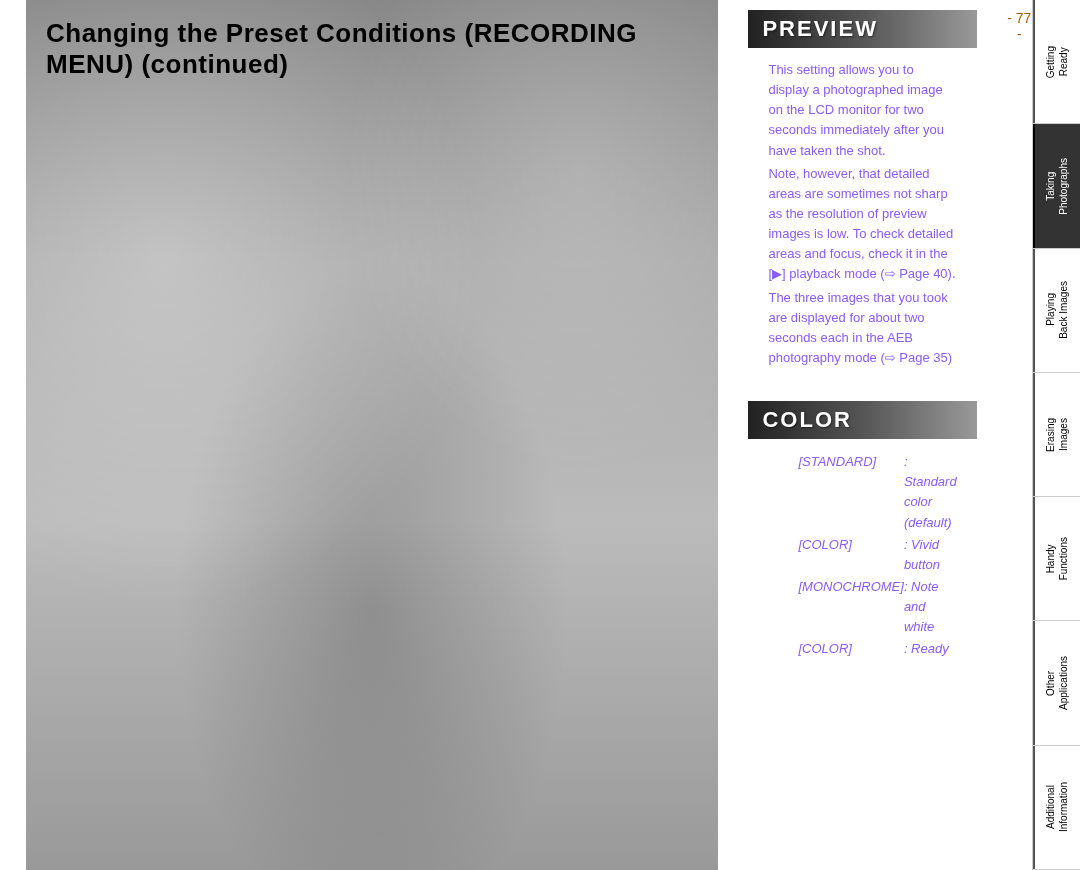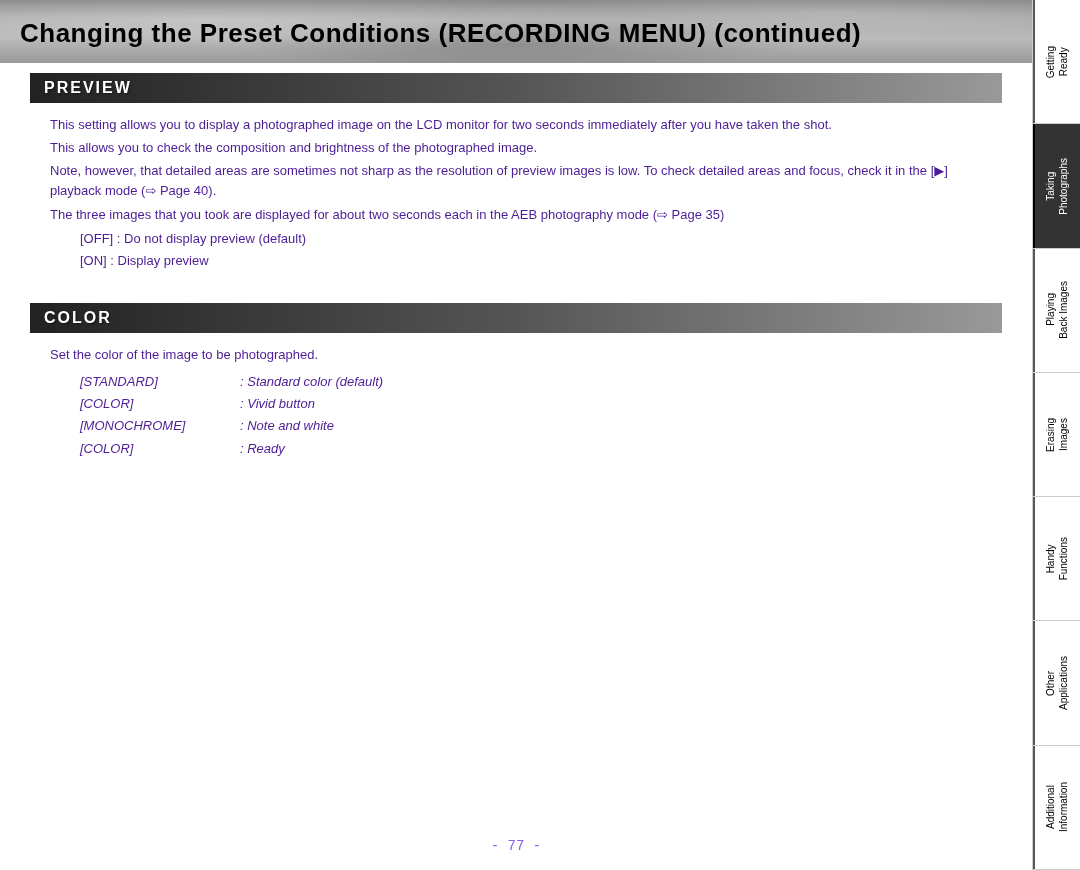--- a/index.html
+++ b/index.html
@@ -10,23 +10,24 @@
       font-size: 13px;
       background: #fff;
       display: flex;
       overflow: hidden;
     }
 
     
     .main-content {
       flex: 1;
       display: flex;
-      flex-direction: column;
+      flex-direction: row;
       background: #fff;
       position: relative;
+      padding-left: 26px;
     }
 
     
     .page-header {
       background: linear-gradient(to bottom, #888 0%, #aaa 30%, #bbb 60%, #999 100%);
       background-color: #999;
       padding: 18px 20px 14px 20px;
       position: relative;
       overflow: hidden;
     }
@@ -60,34 +61,34 @@
     .section-header {
       background: linear-gradient(to right, #222 0%, #555 50%, #999 100%);
       padding: 6px 14px;
       margin-bottom: 12px;
       display: flex;
       align-items: center;
     }
 
     .section-header-title {
       color: #fff;
-      font-size: 16px;
+      font-size: 22px;
       font-weight: bold;
       letter-spacing: 2px;
       text-shadow: 1px 1px 2px rgba(0,0,0,0.5);
     }
 
     .section-block {
       margin-bottom: 20px;
     }
 
     .section-content {
       padding: 0 20px 10px 20px;
       line-height: 1.55;
-      color: #4c1d95;
+      color: #8b5cf6;
     }
 
     .section-content p {
       margin-bottom: 3px;
     }
 
     .indent-list {
       margin-left: 30px;
       margin-top: 4px;
     }
@@ -111,22 +112,21 @@
     .color-table td:first-child {
       width: 160px;
       font-weight: normal;
     }
 
     
     .page-number {
       text-align: center;
       padding: 10px 0 16px 0;
       font-size: 14px;
-      color: #8b5cf6;
-      font-family: Liberation Mono, monospace;
+      color: #a16207;
     }
 
     
     .sidebar {
       width: 48px;
       background: #fff;
       border-left: 1px solid #ccc;
       display: flex;
       flex-direction: column;
     }
@@ -186,44 +186,32 @@
 
   <div class="content-body">
 
     <div class="section-block">
       <div class="section-header">
         <span class="section-header-title">PREVIEW</span>
       </div>
 
       <div class="section-content">
         <p>This setting allows you to display a photographed image on the LCD monitor for two seconds immediately after you have taken the shot.</p>
-        <p>This allows you to check the composition and brightness of the photographed image.</p>
         <p>Note, however, that detailed areas are sometimes not sharp as the resolution of preview images is low. To check detailed areas and focus, check it in the [▶] playback mode (⇨ Page 40).</p>
         <p>The three images that you took are displayed for about two seconds each in the AEB photography mode (⇨ Page 35)</p>
 
-        <div class="indent-list">
-          <div class="list-item">
-            <span>[OFF]</span>
-            <span>: Do not display preview (default)</span>
-          </div>
-          <div class="list-item">
-            <span>[ON]</span>
-            <span>: Display preview</span>
-          </div>
-        </div>
       </div>
     </div>
 
     <div class="section-block">
       <div class="section-header">
         <span class="section-header-title">COLOR</span>
       </div>
 
       <div class="section-content">
-        <p>Set the color of the image to be photographed.</p>
 
         <table class="color-table">
           <tbody>
             <tr>
               <td>[STANDARD]</td>
               <td>: Standard color (default)</td>
             </tr>
             <tr>
               <td>[COLOR]</td>
               <td>: Vivid button</td>

